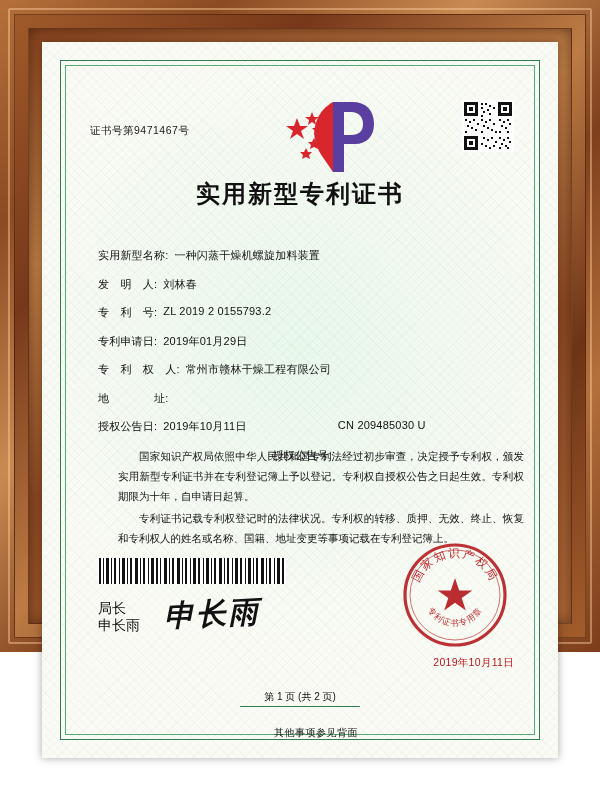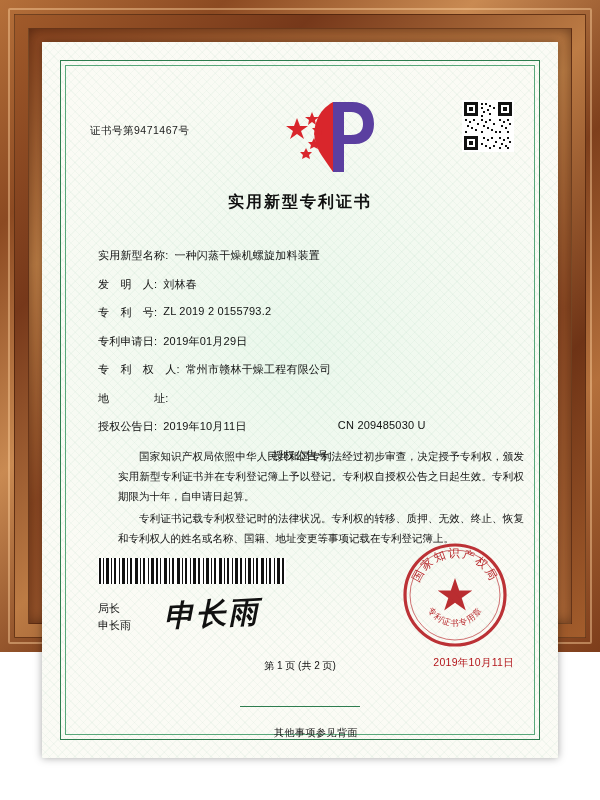--- a/index.html
+++ b/index.html
@@ -89,24 +89,24 @@
     width: 112px; height: 78px;
   }
   .qr {
     position: absolute;
     right: 44px; top: 58px;
     width: 52px; height: 52px;
     background: #ffffff;
   }
   .title {
     position: absolute;
-    left: 0; right: 0; top: 150px;
+    left: 0; right: 0; top: 136px;
     text-align: center;
     font-family: "DejaVu Serif", "Liberation Serif", serif;
-    font-size: 16px;
+    font-size: 24px;
     font-weight: bold;
     letter-spacing: 2px;
     color: #111;
   }
 
   
   .fields {
     position: absolute;
     left: 56px; top: 206px;
     width: 404px;
@@ -149,21 +149,21 @@
 
   
   .barcode {
     position: absolute;
     left: 56px; top: 516px;
     width: 188px; height: 26px;
   }
   .sign-block {
     position: absolute;
     left: 56px; top: 558px;
-    font-size: 11px;
+    font-size: 14px;
     line-height: 17px;
     color: #111;
   }
   .signature {
     position: absolute;
     left: 122px; top: 552px;
     font-family: "DejaVu Serif", "Liberation Serif", serif;
     font-size: 30px;
     font-style: italic;
     font-weight: bold;
@@ -178,21 +178,21 @@
   }
   .seal-date {
     position: absolute;
     right: 44px; top: 614px;
     font-size: 10.5px;
     color: #b3161b;
     letter-spacing: 0.3px;
   }
   .page-no {
     position: absolute;
-    left: 0; right: 0; top: 617px;
+    left: 0; right: 0; top: 648px;
     text-align: center;
     font-size: 10px;
     color: #111;
   }
   .page-no-line {
     position: absolute;
     left: 198px; top: 664px;
     width: 120px;
     border-bottom: 0.8px solid #2e7d4f;
   }

